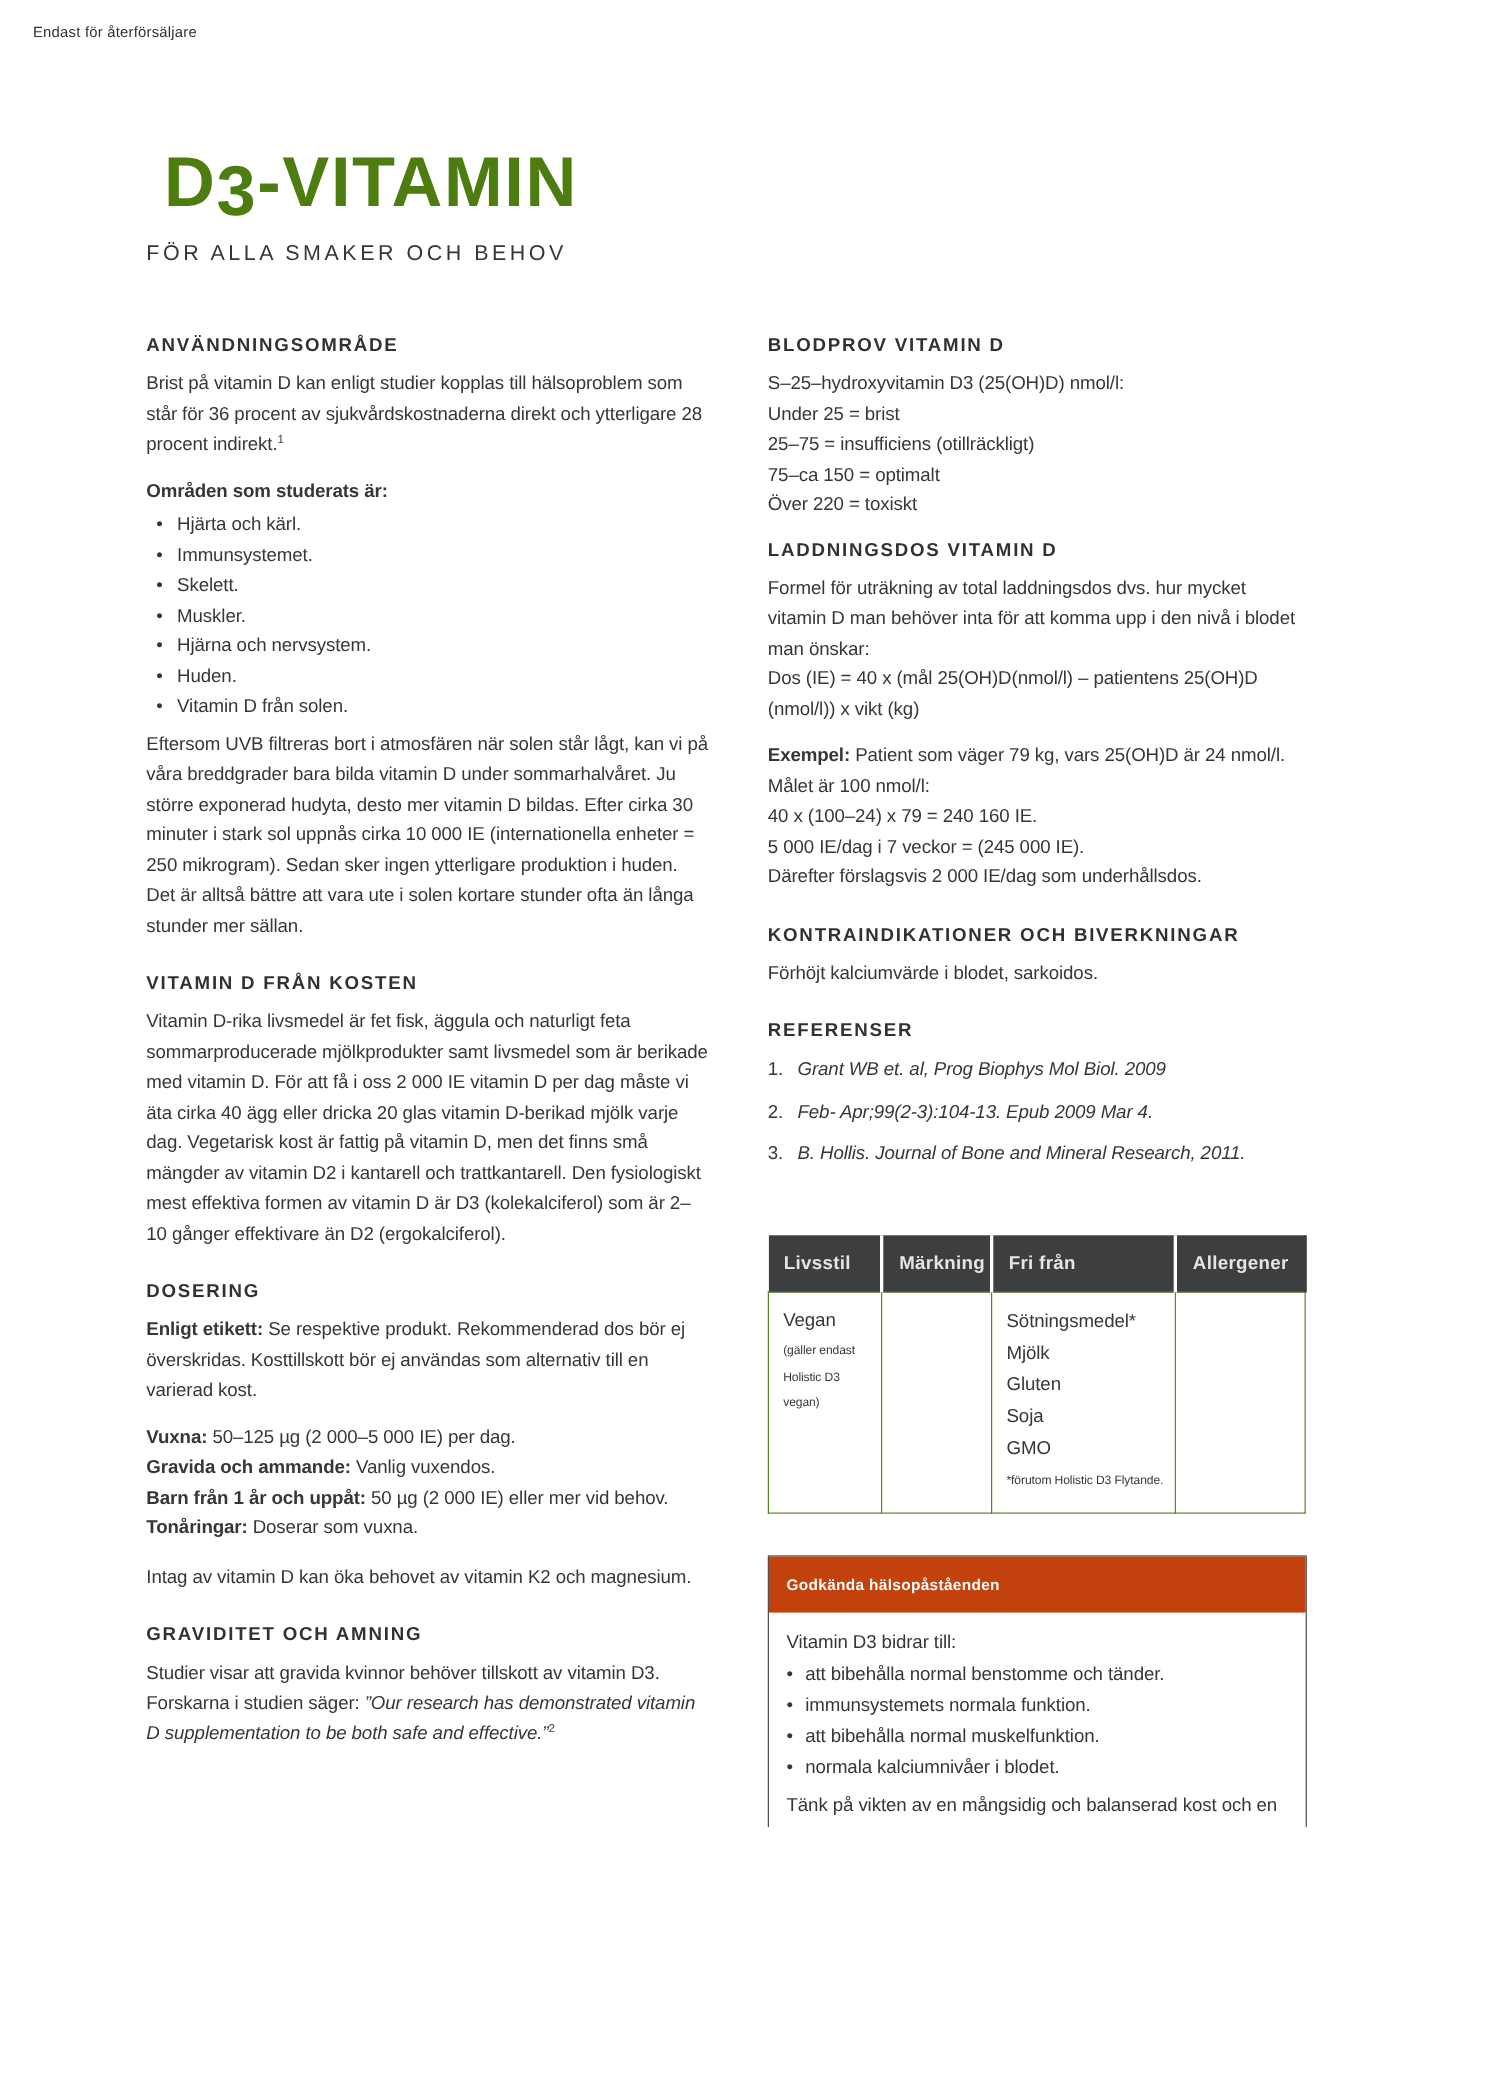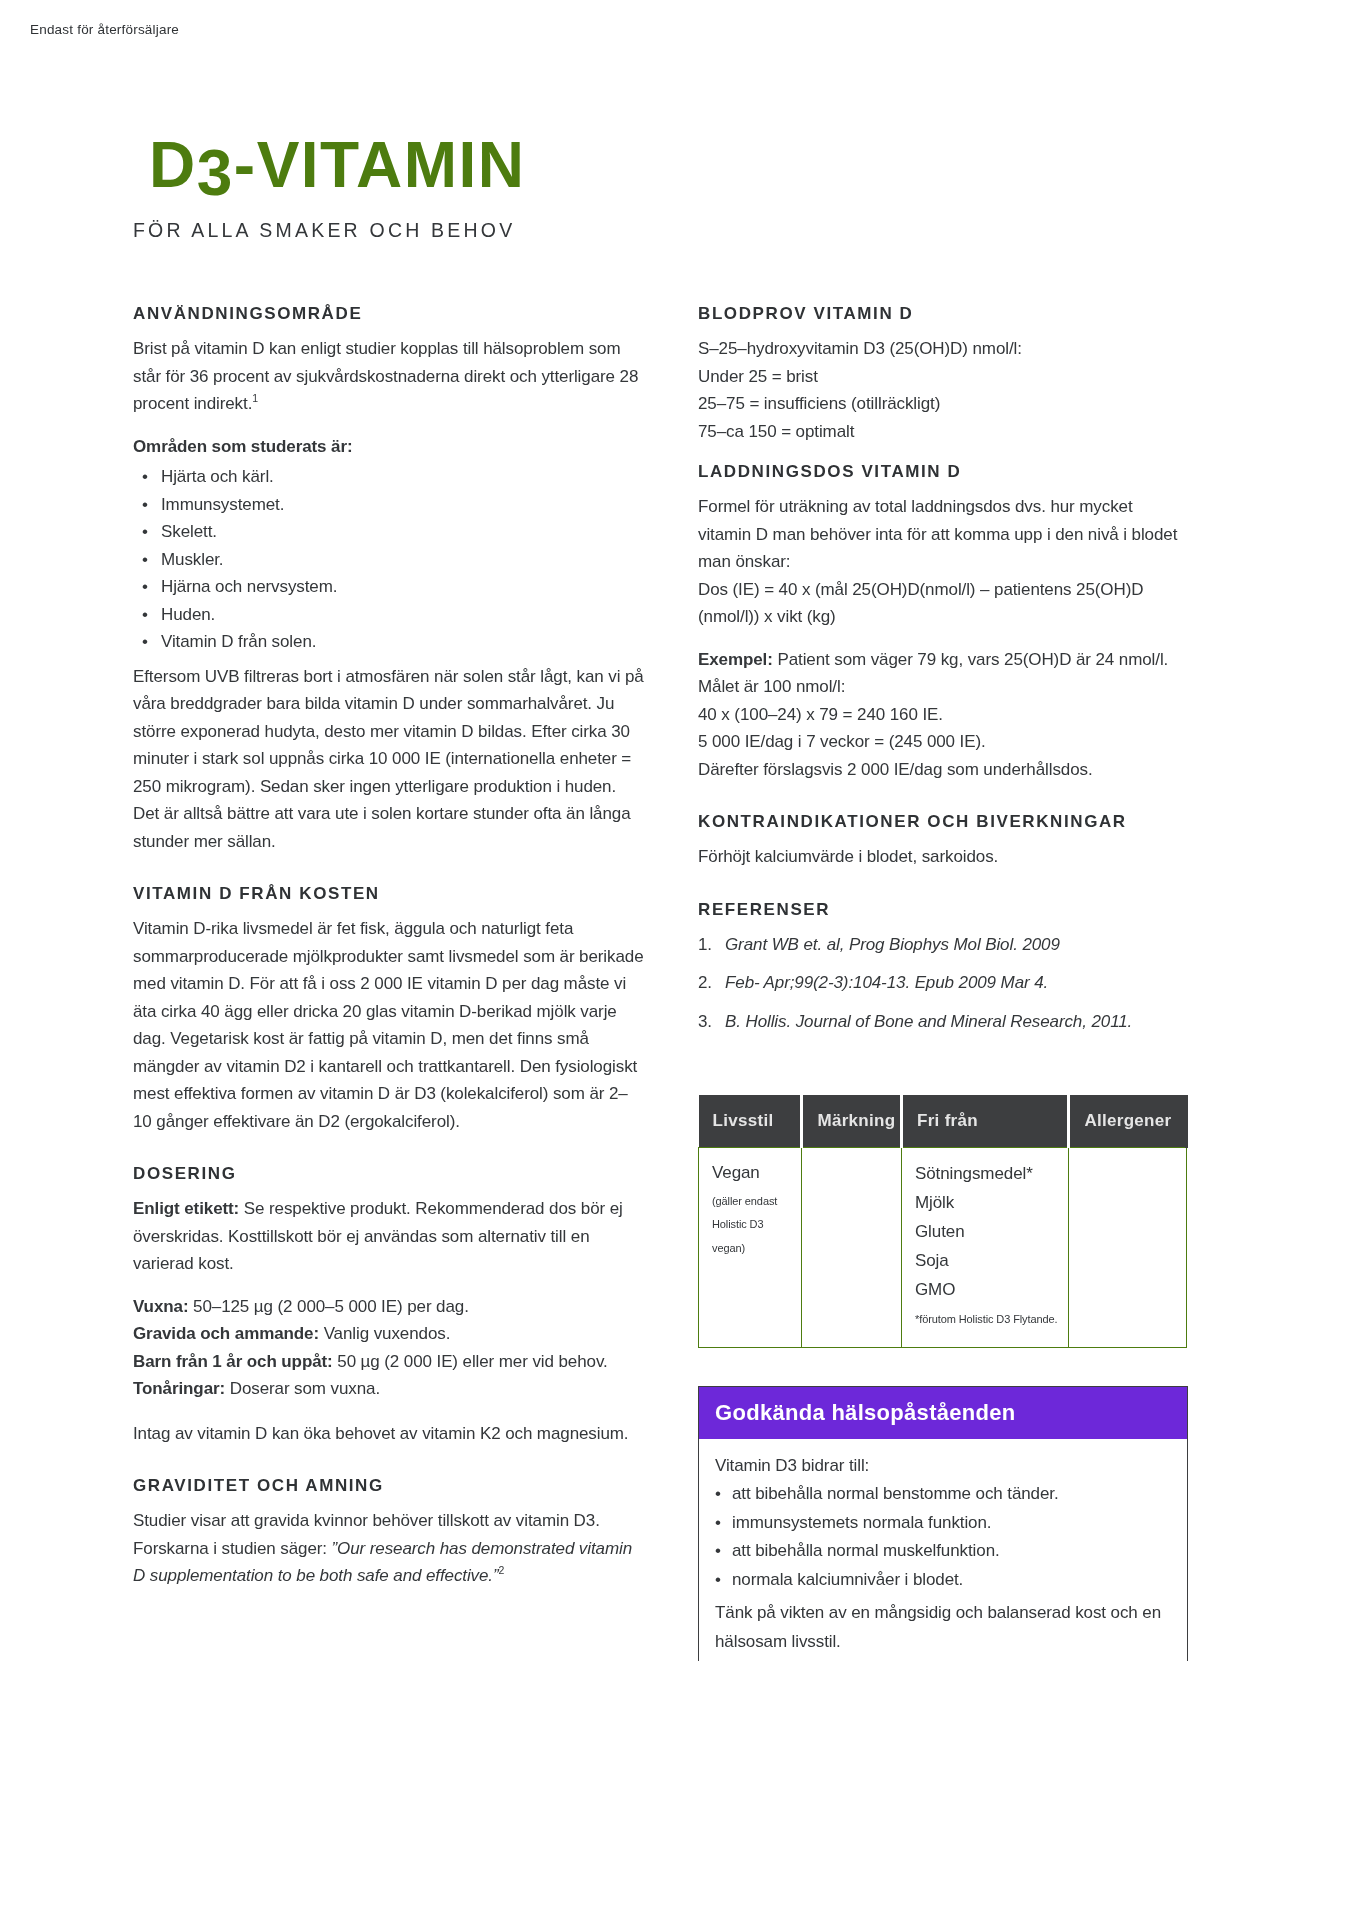--- a/index.html
+++ b/index.html
@@ -44,21 +44,21 @@
     background:#3d3e40; color:#e5e5e5; text-align:left; font-weight:700; font-size:17px;
     padding:12px 10px 12px 14px; border-right:3px solid #ffffff; letter-spacing:0.3px;
   }
   table.ptable th:last-child { border-right:3px solid #3d3e40; }
   table.ptable td { border:1px solid #4d7c0f; vertical-align:top; padding:11px 10px 16px 13px; }
   .cell-main { line-height:27px; }
   .cell-note { font-size:11px; line-height:23.5px; margin-top:4px; }
   .fri-item { line-height:29px; }
 
   .claims-box { margin-top:38px; border:1px solid #3d3e40; }
-  .claims-header { background:#6d28d9; color:#ffffff; font-weight:700; font-size:22px; padding:12px 16px; letter-spacing:0.3px; }
+  .claims-header { background:#c2410c; color:#ffffff; font-weight:700; font-size:14px; padding:12px 16px; letter-spacing:0.3px; }
   .claims-body { padding:13px 16px 24px; line-height:28.5px; }
   .claim { position:relative; padding-left:17px; }
   .claim::before { content:"•"; position:absolute; left:0; top:0; }
   .claims-outro { margin-top:5px; }
 </style>
 </head>
 <body>
 
 <div class="page">
 
@@ -104,20 +104,21 @@
     <p><span>Studier visar att gravida kvinnor behöver tillskott av vitamin D3. Forskarna i studien säger: </span><i>”Our research has demonstrated vitamin D supplementation to be both safe and effective.”</i><sup>2</sup></p>
   </div>
 
   <div class="col col-right">
     <h3 class="sec">BLODPROV VITAMIN D</h3>
     <div class="lines" style="margin-bottom:15px;">
       <div>S–25–hydroxyvitamin D3 (25(OH)D) nmol/l:</div>
       <div>Under 25 = brist</div>
       <div>25–75 = insufficiens (otillräckligt)</div>
       <div>75–ca 150 = optimalt</div>
+      <div>Över 220 = toxiskt</div>
     </div>
 
     <h3 class="sec" style="margin-top:10px;">LADDNINGSDOS VITAMIN D</h3>
     <p style="margin-bottom:15px;"><span>Formel för uträkning av total laddningsdos dvs. hur mycket vitamin D man behöver inta för att komma upp i den nivå i blodet man önskar:</span><span class="block">Dos (IE) = 40 x (mål 25(OH)D(nmol/l) – patientens 25(OH)D (nmol/l)) x vikt (kg)</span></p>
 
     <p><b>Exempel:</b><span> Patient som väger 79 kg, vars 25(OH)D är 24 nmol/l.</span><span class="block">Målet är 100 nmol/l:</span><span class="block">40 x (100–24) x 79 = 240 160 IE.</span><span class="block">5 000 IE/dag i 7 veckor = (245 000 IE).</span><span class="block">Därefter förslagsvis 2 000 IE/dag som underhållsdos.</span></p>
 
     <h3 class="sec">KONTRAINDIKATIONER OCH BIVERKNINGAR</h3>
     <p>Förhöjt kalciumvärde i blodet, sarkoidos.</p>
 

